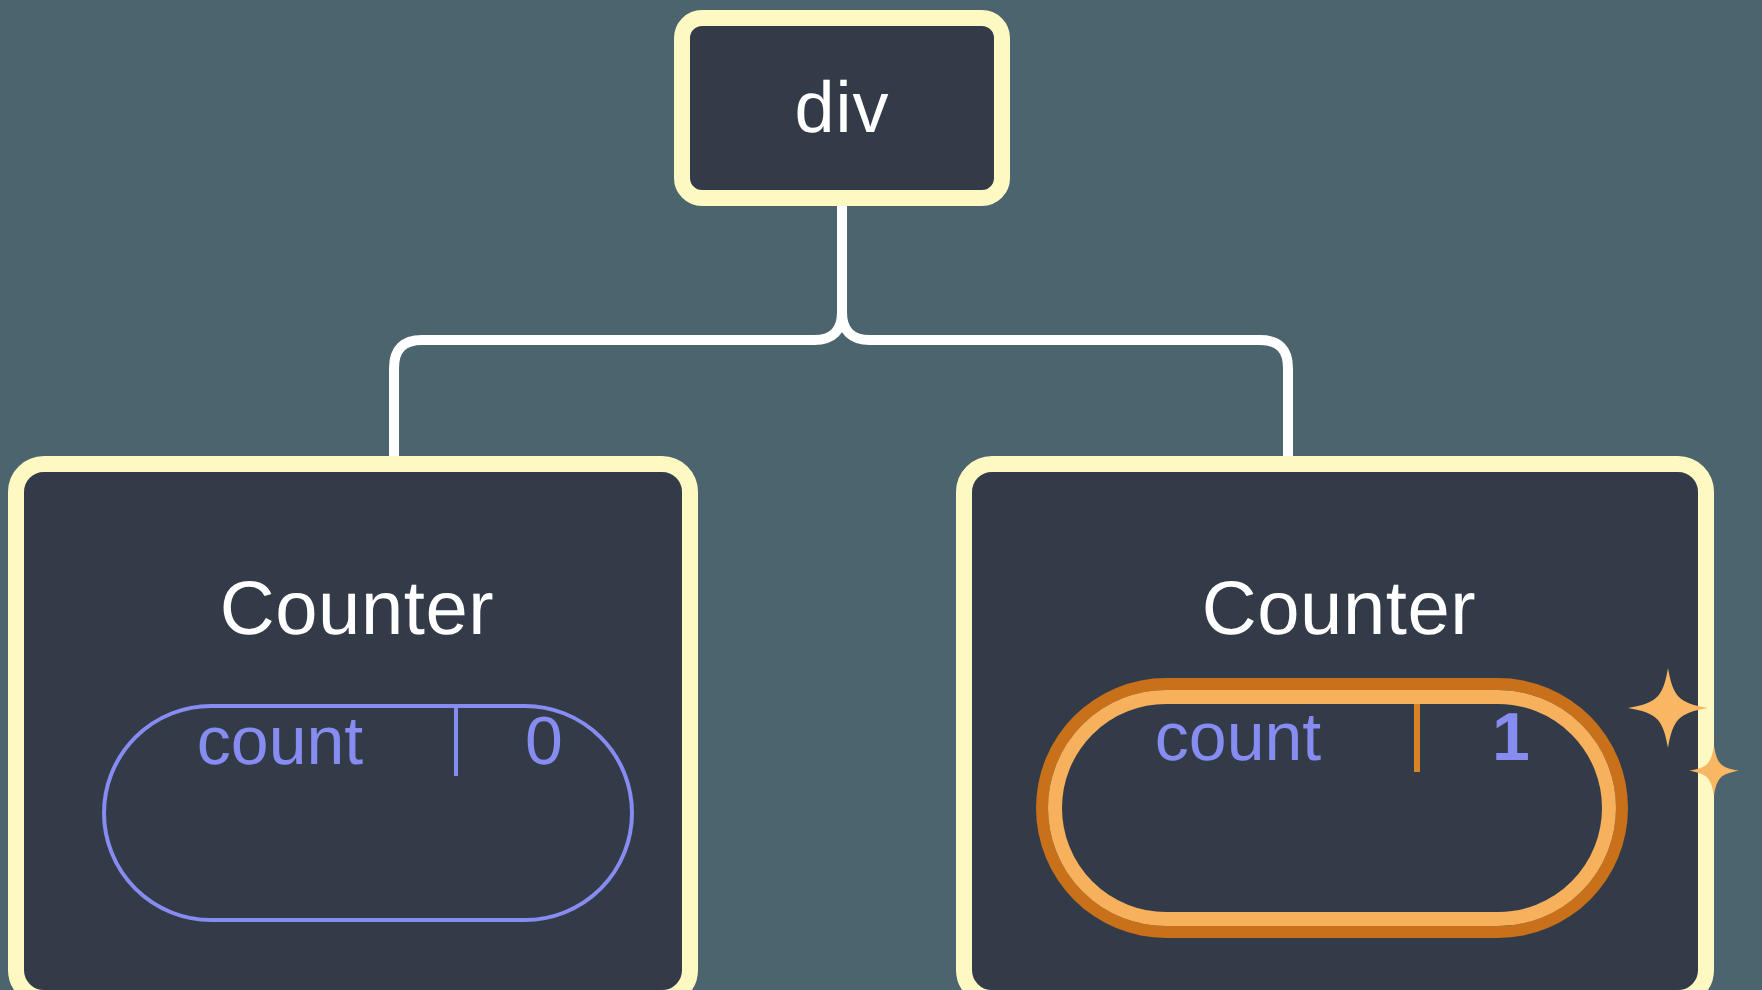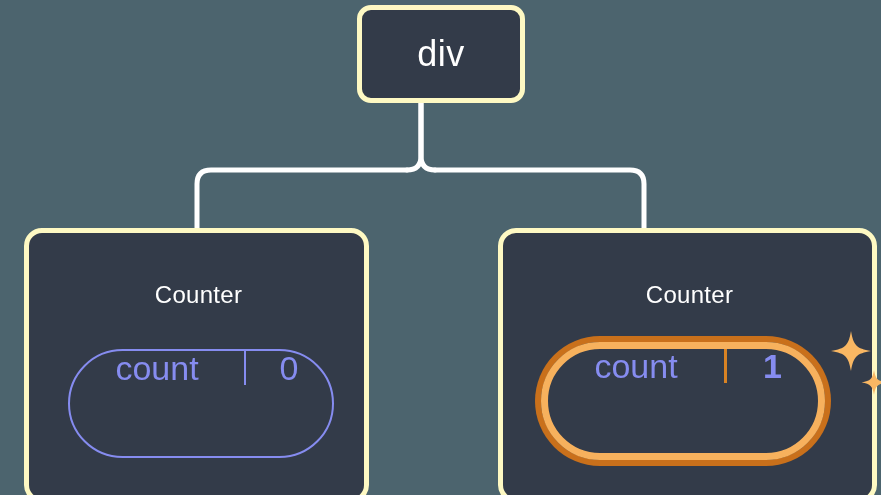--- a/index.html
+++ b/index.html
@@ -24,23 +24,22 @@
     top: 0;
     width: 881px;
     height: 495px;
     pointer-events: none;
   }
   
   .node {
     position: absolute;
     box-sizing: border-box;
     background: #333b49;
-    border: 5px solid #fef9c3;
+    border: 8px solid #fef9c3;
     border-radius: 18px;
-    margin-left: 20px;
   }
   .node-root {
     left: 337px;
     top: 5px;
     width: 168px;
     height: 98px;
     border-radius: 14px;
     display: flex;
     align-items: center;
     justify-content: center;
@@ -58,21 +57,21 @@
   }
   .node-left  { left: 4px;   width: 345px; }
   .node-right { left: 478px; width: 379px; }
 
   .node-child .node-title {
     position: absolute;
     left: 4px;
     right: 0;
     top: 50px;
     text-align: center;
-    font-size: 24px;
+    font-size: 38px;
     font-weight: 300;
     color: #ffffff;
     letter-spacing: 0.3px;
     line-height: 1;
   }
 
   
   .pill {
     position: absolute;
     box-sizing: border-box;

